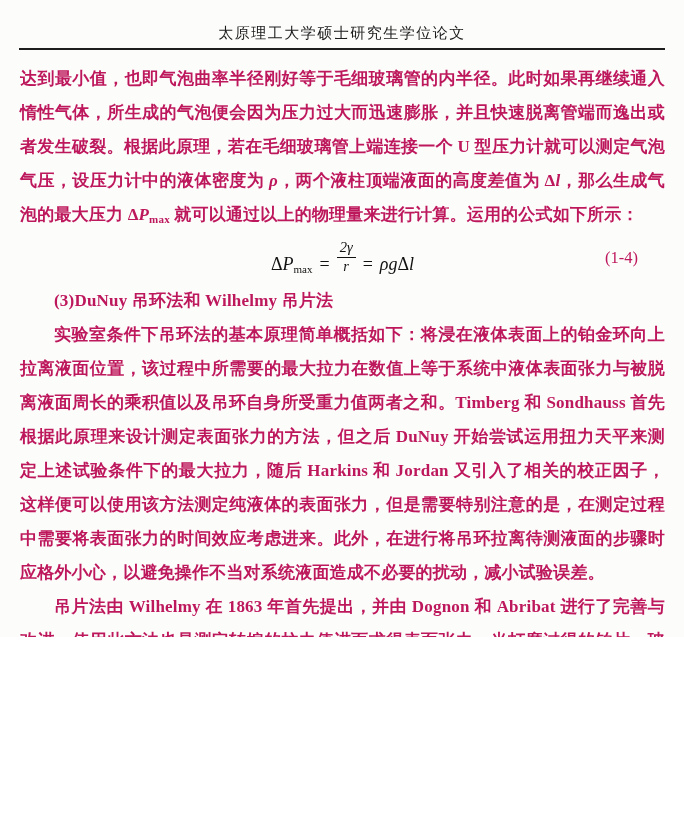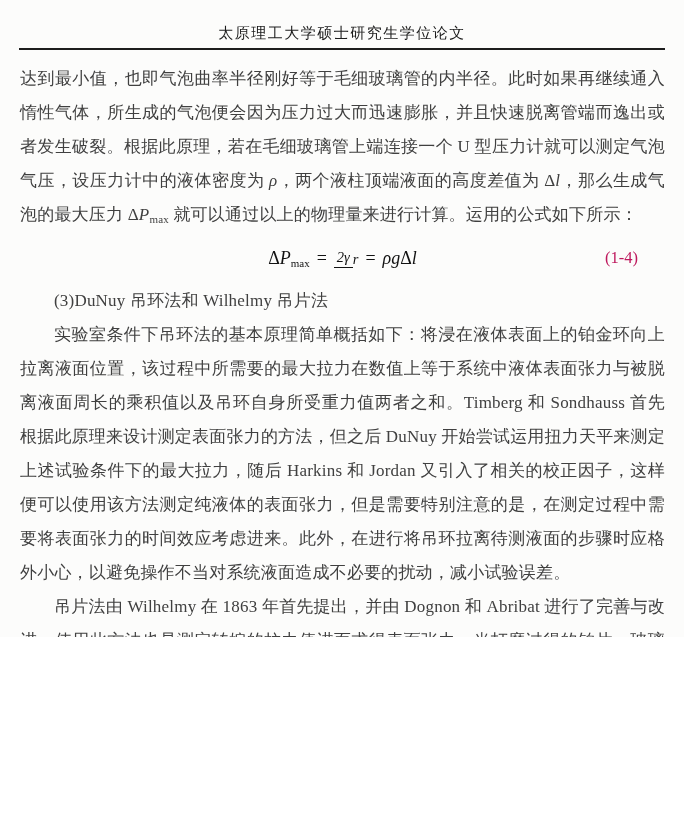--- a/index.html
+++ b/index.html
@@ -22,22 +22,23 @@
   }
   .header-rule {
     margin: 5px 19px 0 19px;
     border-bottom: 2.5px solid #1d1d1d;
   }
   .page-body { padding: 12px 19px 0 20px; }
   .para {
     font-size: 17px;
     line-height: 34px;
     text-align: justify;
-    color: #404040;
+    color: #be185d;
     letter-spacing: 0.2px;
+    font-weight: bold;
   }
   .indent { text-indent: 2em; }
   .it { font-style: italic; }
   .para sub, .eq-sub {
     font-size: 11px;
     vertical-align: -3px;
     line-height: 0;
   }
   .equation {
     position: relative;
@@ -45,21 +46,21 @@
     display: flex;
     align-items: center;
     justify-content: center;
     font-size: 18px;
     color: #121212;
   }
   .eq-body { display: inline-flex; align-items: flex-end; }
   .eq-op { margin: 0 7px; }
   .frac {
     display: inline-flex;
-    flex-direction: row;
+    flex-direction: column;
     align-items: center;
     line-height: 1.05;
     font-size: 14.5px;
     transform: translateY(-1px);
   }
   .frac-num { border-bottom: 1.5px solid #111; padding: 0 3px 1px 3px; }
   .frac-den { padding-top: 1px; }
   .eq-number {
     position: absolute;
     right: 27px;

